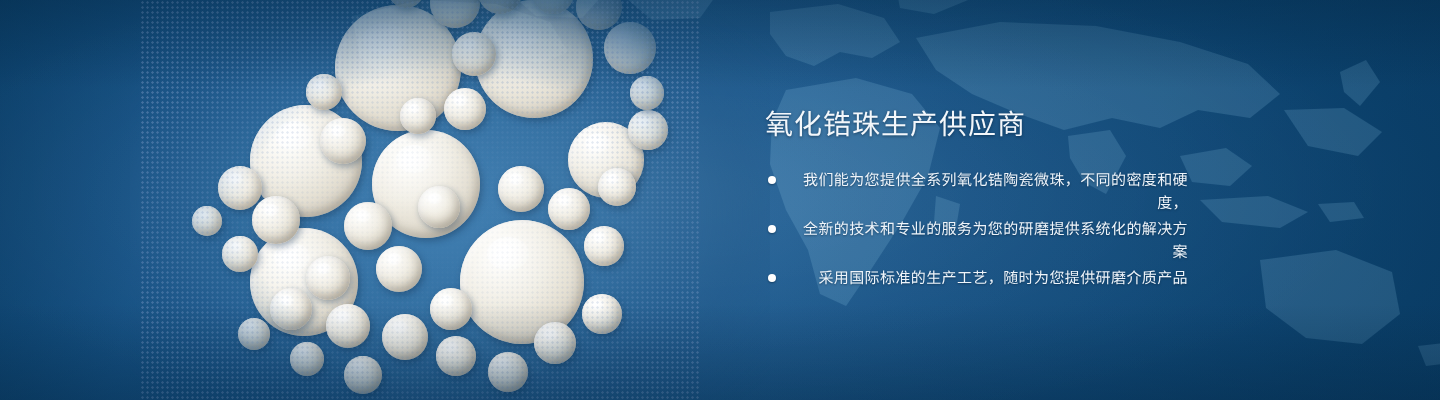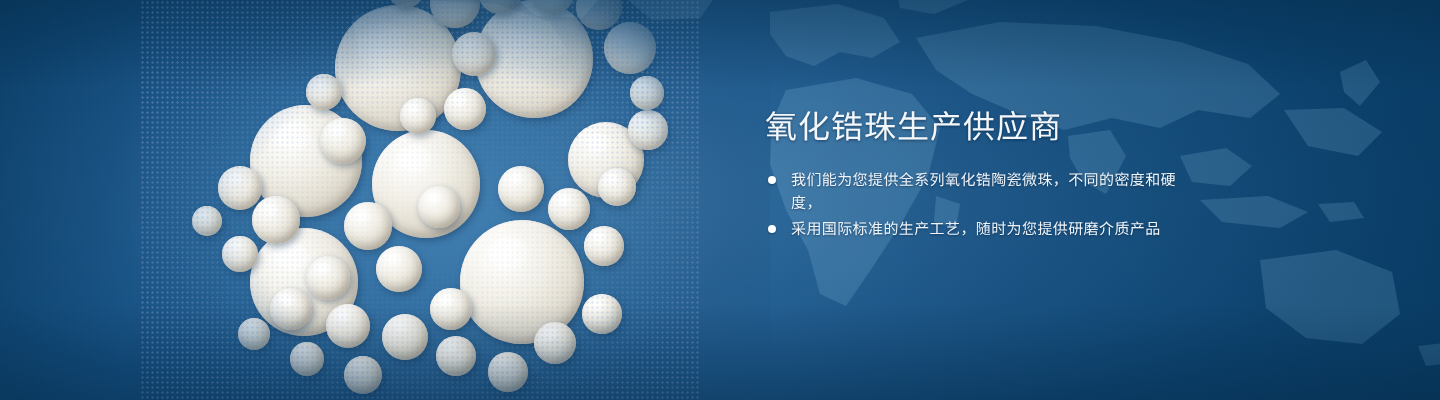--- a/index.html
+++ b/index.html
@@ -112,32 +112,33 @@
   .copy {
     position: absolute;
     left: 765px;
     top: 0;
     width: 620px;
     height: 400px;
   }
   .headline {
     position: absolute;
     top: 111px; left: 0;
-    font-size: 32px;
+    font-size: 28px;
     line-height: 1;
     letter-spacing: 1px;
     color: #f3f7fb;
     font-weight: 400;
     text-shadow: 0 1px 3px rgba(2,26,48,0.55);
     white-space: nowrap;
   }
   .bullets {
     position: absolute;
     top: 168px; left: 3px;
     list-style: none;
+    text-align: right;
   }
   .bullet {
     position: relative;
     padding-left: 23px;
     color: #eef4fa;
     font-size: 15px;
     line-height: 23px;
     letter-spacing: 0.4px;
     margin-bottom: 3px;
     text-shadow: 0 1px 2px rgba(2,26,48,0.5);
@@ -255,20 +256,26 @@
 
     <ul class="bullets">
 
       <li class="bullet">
         <span class="dot"></span>
         <span class="txt">
           <span>我们能为您提供全系列氧化锆陶瓷微珠，不同的密度和硬度，</span>
         </span>
       </li>
 
+      <li class="bullet">
+        <span class="dot"></span>
+        <span class="txt">
+          <span>全新的技术和专业的服务为您的研磨提供系统化的解决方案</span>
+        </span>
+      </li>
 
       <li class="bullet">
         <span class="dot"></span>
         <span class="txt">
           <span>采用国际标准的生产工艺，随时为您提供研磨介质产品</span>
         </span>
       </li>
 
     </ul>
   </div>

